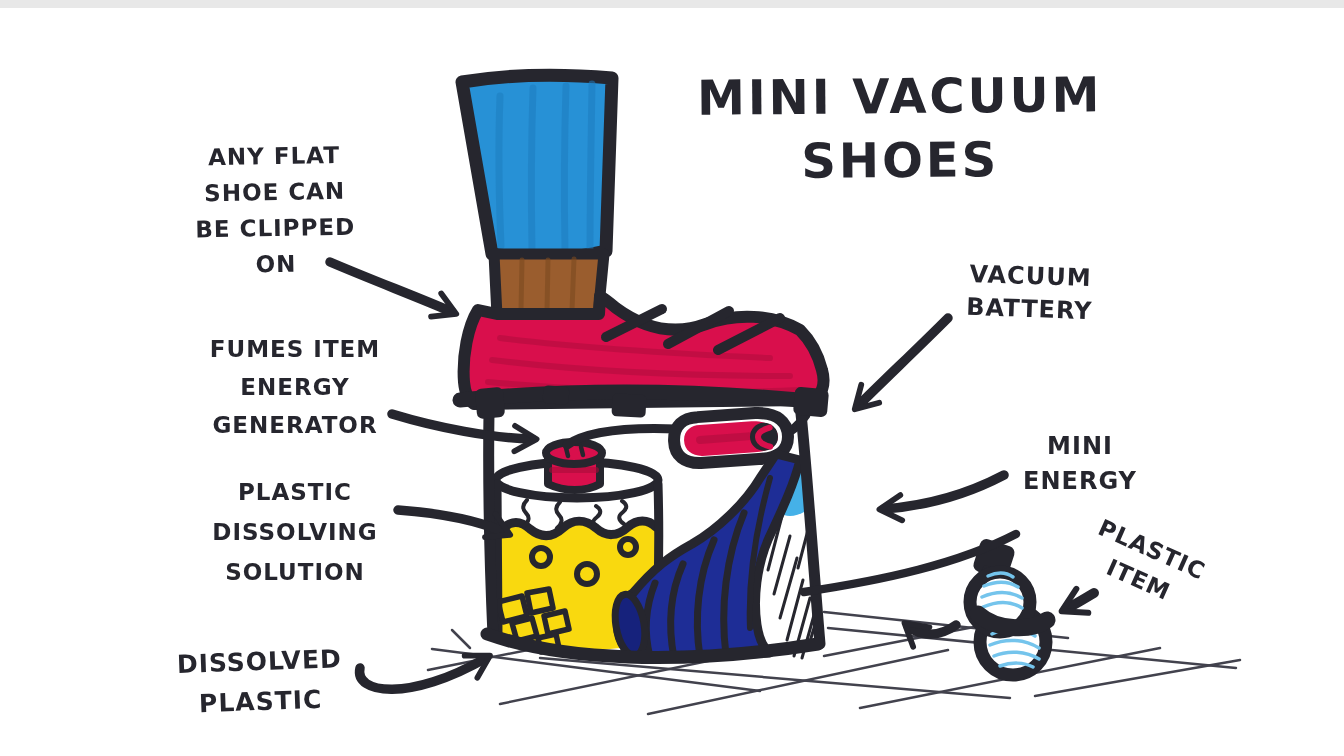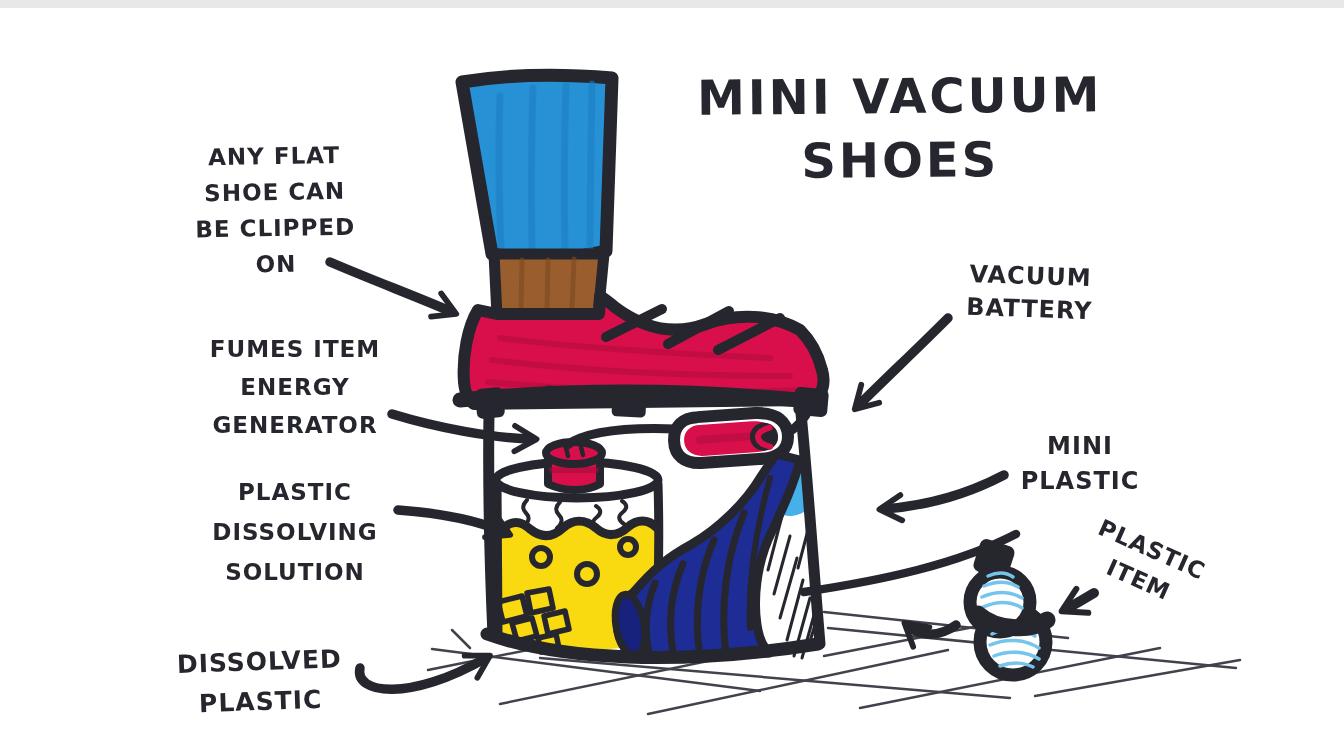--- a/index.html
+++ b/index.html
@@ -204,17 +204,17 @@
 ENERGY
 GENERATOR</div>
 <div class="hand lbl-sol">PLASTIC
 DISSOLVING
 SOLUTION</div>
 <div class="hand lbl-dis">DISSOLVED
 PLASTIC</div>
 <div class="hand lbl-bat">VACUUM
 BATTERY</div>
 <div class="hand lbl-vac">MINI
-PLASTIC</div>
+ENERGY</div>
 <div class="hand lbl-item">PLASTIC
 ITEM</div>
 
 </div>
 
 </body></html>

